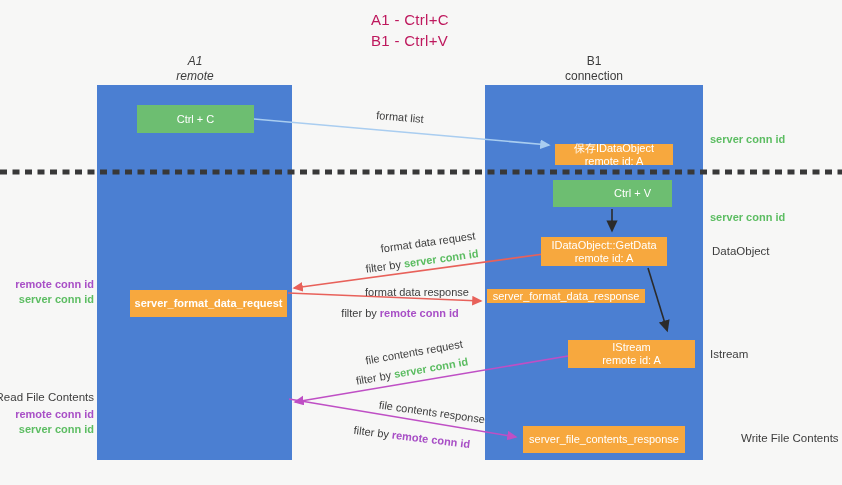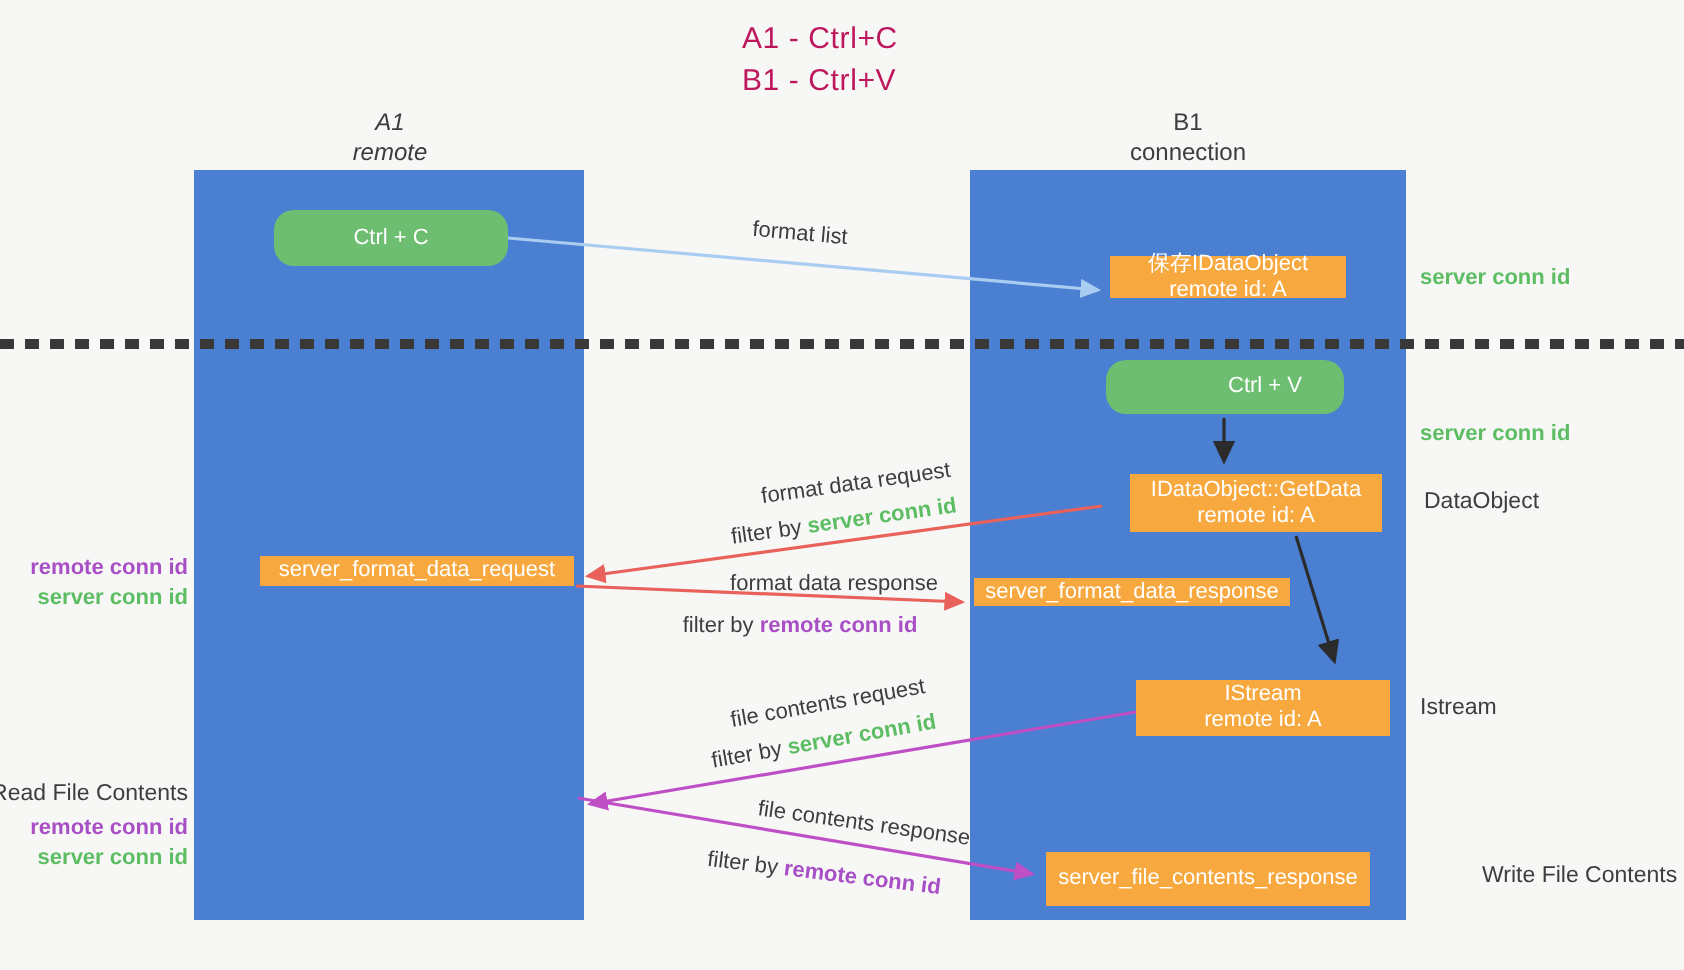--- a/index.html
+++ b/index.html
@@ -27,21 +27,21 @@
   }
   #lane-a1 { left:97px;  width:195px; }
   #lane-b1 { left:485px; width:218px; }
 
   .node {
     position:absolute; display:flex; flex-direction:column;
     align-items:center; justify-content:center;
     color:#ffffff; font-size:11px; line-height:13px; text-align:center;
     white-space:nowrap;
   }
-  .green  { background:#6dbe71;border-radius:10px; }
+  .green  { background:#6dbe71; }
   .orange { background:#f7a83e; }
 
   .lbl { position:absolute; font-size:11px; white-space:nowrap; color:#3d3d3d; }
   .rot { transform-origin:center center; }
   .bold-green  { color:#5cbd62; font-weight:bold; }
   .bold-purple { color:#a84fc6; font-weight:bold; }
   .side-dark { font-size:11.5px; color:#3d3d3d; }
   .right-align { text-align:right; }
 
   svg#wires { position:absolute; left:0; top:0; pointer-events:none; }
@@ -98,35 +98,35 @@
 
     <line x1="568" y1="356" x2="295" y2="402" stroke="#bf4fc5" stroke-width="1.6" marker-end="url(#mMag)"></line>
 
     <line x1="289" y1="399" x2="516" y2="437" stroke="#bf4fc5" stroke-width="1.6" marker-end="url(#mMag)"></line>
   </svg>
 
   <div class="node green" style="left:137px; top:105px; width:117px; height:28px;">
     <span>Ctrl + C</span>
   </div>
 
-  <div class="node orange" style="left:555px; top:128px; width:118px; height:21px;">
+  <div class="node orange" style="left:555px; top:144px; width:118px; height:21px;">
     <span>保存IDataObject</span>
     <span>remote id: A</span>
   </div>
 
   <div class="node green" style="left:553px; top:180px; width:119px; height:27px;padding-left:40px;">
     <span>Ctrl + V</span>
   </div>
 
-  <div class="node orange" style="left:565px; top:237px; width:126px; height:29px;">
+  <div class="node orange" style="left:541px; top:237px; width:126px; height:29px;">
     <span>IDataObject::GetData</span>
     <span>remote id: A</span>
   </div>
 
-  <div class="node orange" style="left:130px; top:278px; width:157px; height:15px;">
+  <div class="node orange" style="left:130px; top:290px; width:157px; height:27px;font-weight:bold;">
     <span>server_format_data_request</span>
   </div>
 
   <div class="node orange" style="left:487px; top:289px; width:158px; height:14px;">
     <span>server_format_data_response</span>
   </div>
 
   <div class="node orange" style="left:568px; top:340px; width:127px; height:28px;">
     <span>IStream</span>
     <span>remote id: A</span>

